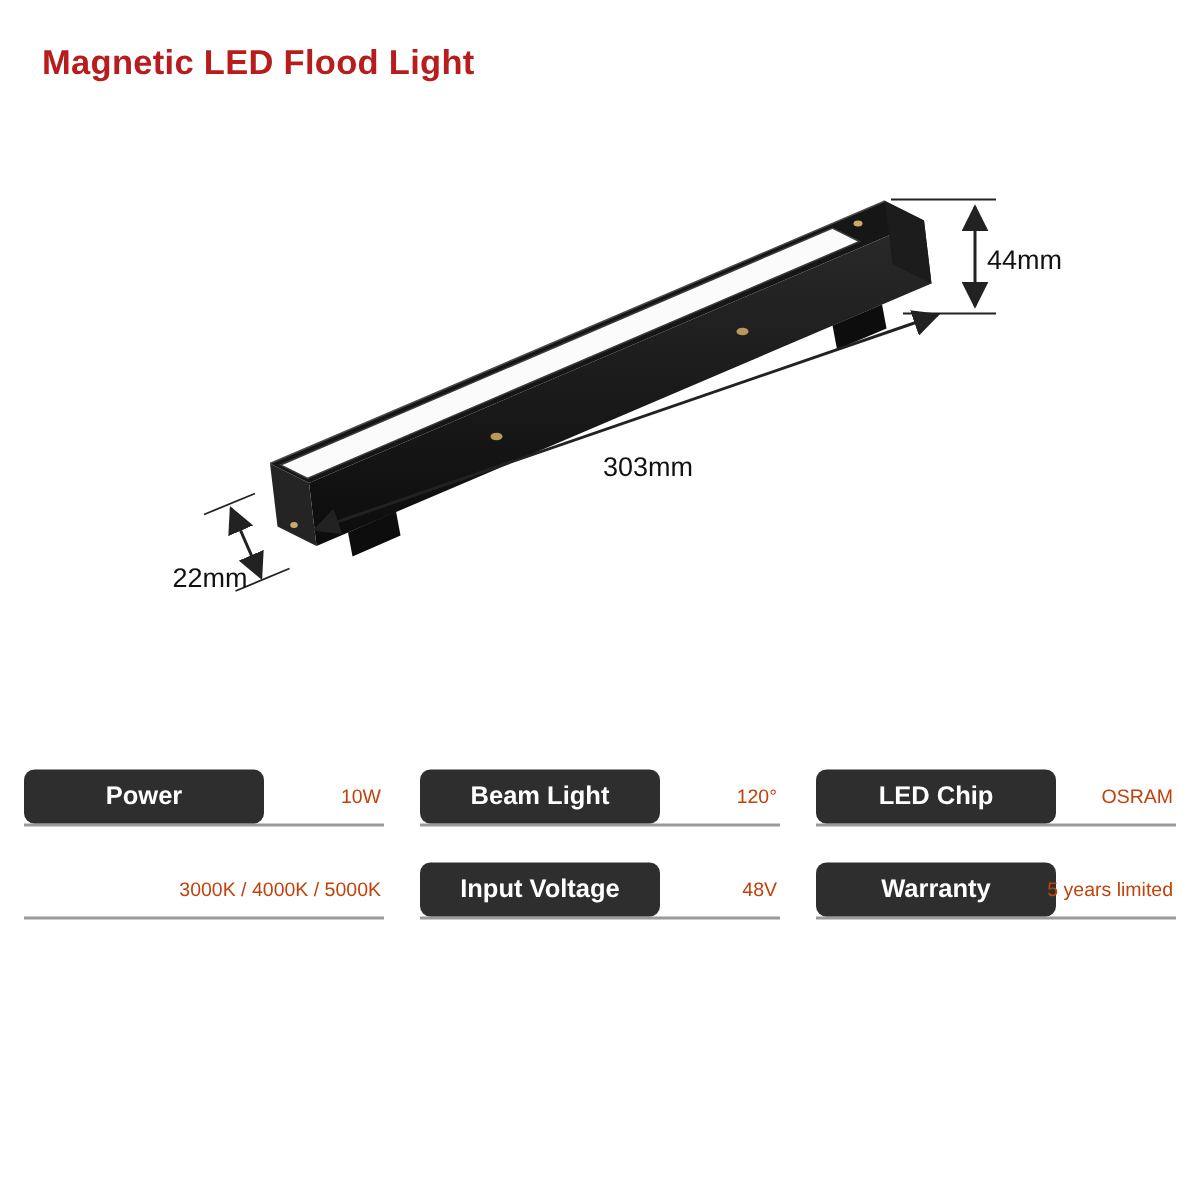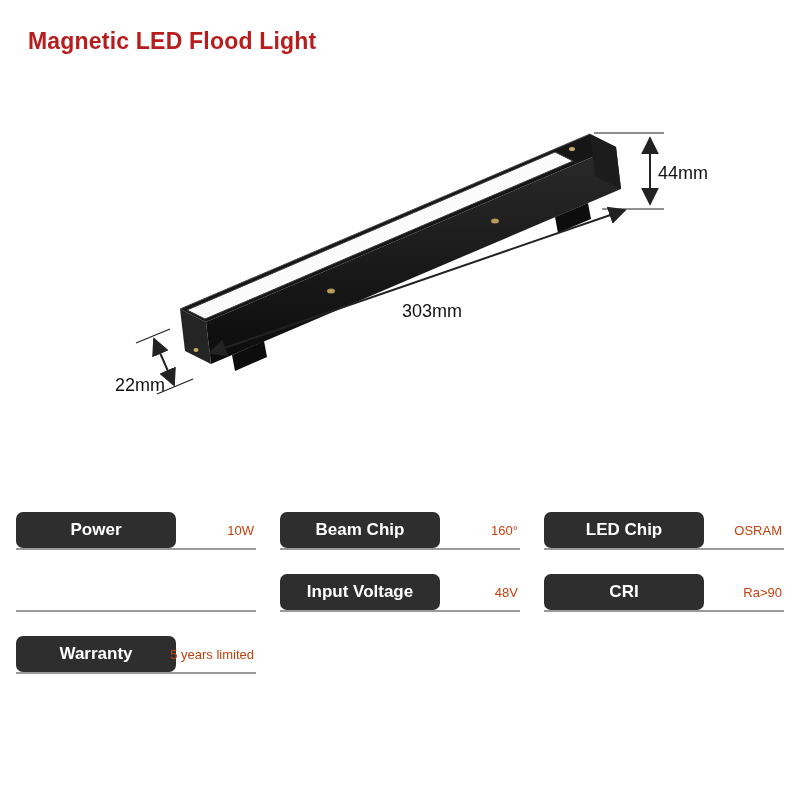--- a/index.html
+++ b/index.html
@@ -119,38 +119,35 @@
   </svg>
 </div>
 
 <div class="specs">
 
   <div class="spec-row">
     <div class="spec-pill">Power</div>
     <div class="spec-value">10W</div>
   </div>
   <div class="spec-row">
-    <div class="spec-pill">Beam Chip</div>
-    <div class="spec-value">160°</div>
+    <div class="spec-pill">Beam Light</div>
+    <div class="spec-value">120°</div>
   </div>
 
   <div class="spec-row">
     <div class="spec-pill">LED Chip</div>
     <div class="spec-value">OSRAM</div>
   </div>
   <div class="spec-row">
+    <div class="spec-value">3000K / 4000K / 5000K</div>
   </div>
 
   <div class="spec-row">
     <div class="spec-pill">Input Voltage</div>
     <div class="spec-value">48V</div>
   </div>
 
   <div class="spec-row">
-    <div class="spec-pill">CRI</div>
-    <div class="spec-value">Ra&gt;90</div>
-  </div>
-  <div class="spec-row">
     <div class="spec-pill">Warranty</div>
     <div class="spec-value">5 years limited</div>
   </div>
 
 </div>
 
 </body></html>

